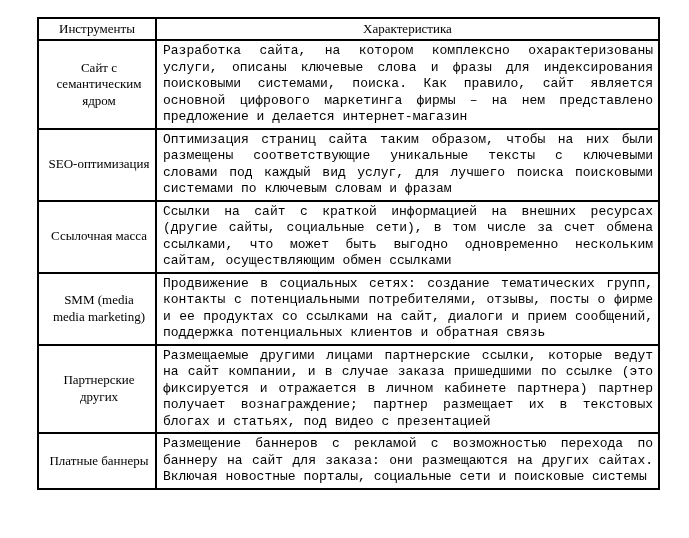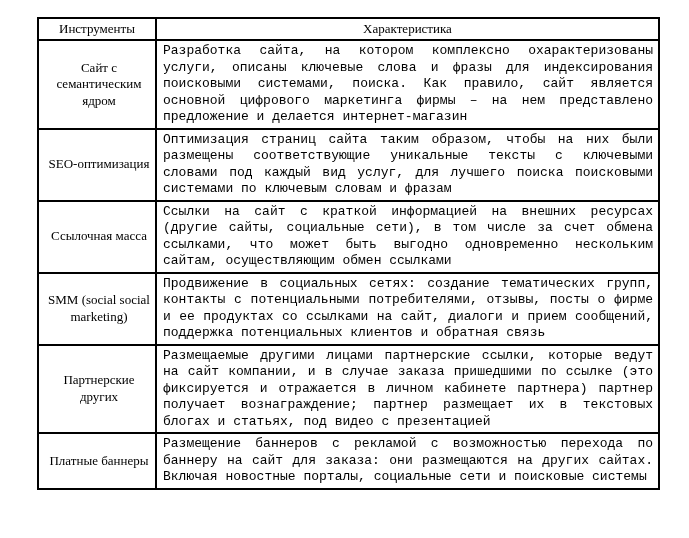--- a/index.html
+++ b/index.html
@@ -74,21 +74,21 @@
       </tr>
       <tr>
         <td class="tool-cell">SEO-оптимизация</td>
         <td class="desc-cell">Оптимизация страниц сайта таким образом, чтобы на них были размещены соответствующие уникальные тексты с ключевыми словами под каждый вид услуг, для лучшего поиска поисковыми системами по ключевым словам и фразам</td>
       </tr>
       <tr>
         <td class="tool-cell">Ссылочная масса</td>
         <td class="desc-cell">Ссылки на сайт с краткой информацией на внешних ресурсах (другие сайты, социальные сети), в том числе за счет обмена ссылками, что может быть выгодно одновременно нескольким сайтам, осуществляющим обмен ссылками</td>
       </tr>
       <tr>
-        <td class="tool-cell">SMM (social social marketing)</td>
+        <td class="tool-cell">SMM (media media marketing)</td>
         <td class="desc-cell">Продвижение в социальных сетях: создание тематических групп, контакты с потенциальными потребителями, отзывы, посты о фирме и ее продуктах со ссылками на сайт, диалоги и прием сообщений, поддержка потенциальных клиентов и обратная связь</td>
       </tr>
       <tr>
         <td class="tool-cell">Партнерские других</td>
         <td class="desc-cell">Размещаемые другими лицами партнерские ссылки, которые ведут на сайт компании, и в случае заказа пришедшими по ссылке (это фиксируется и отражается в личном кабинете партнера) партнер получает вознаграждение; партнер размещает их в текстовых блогах и статьях, под видео с презентацией</td>
       </tr>
       <tr>
         <td class="tool-cell">Платные баннеры</td>
         <td class="desc-cell">Размещение баннеров с рекламой с возможностью перехода по баннеру на сайт для заказа: они размещаются на других сайтах. Включая новостные порталы, социальные сети и поисковые системы</td>
       </tr>

